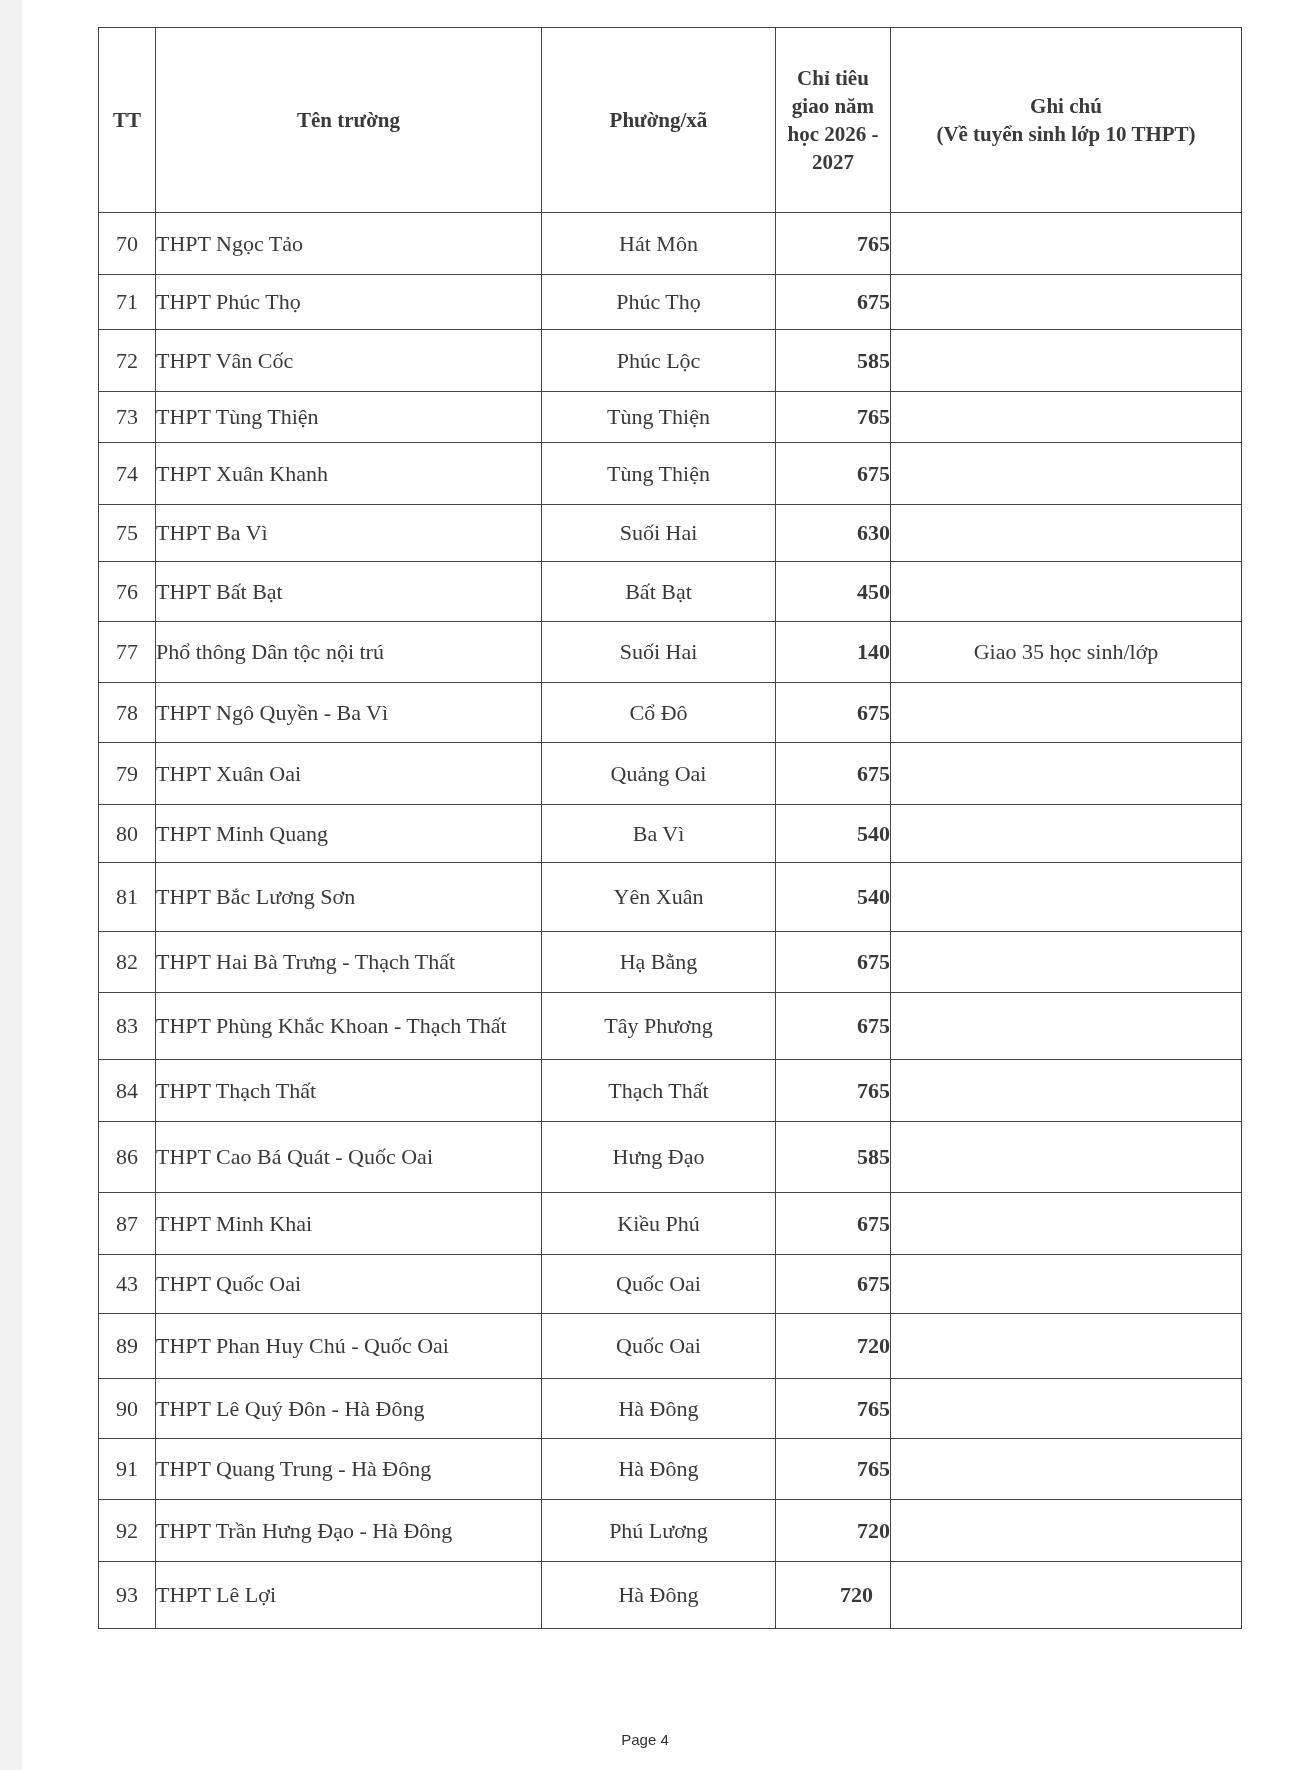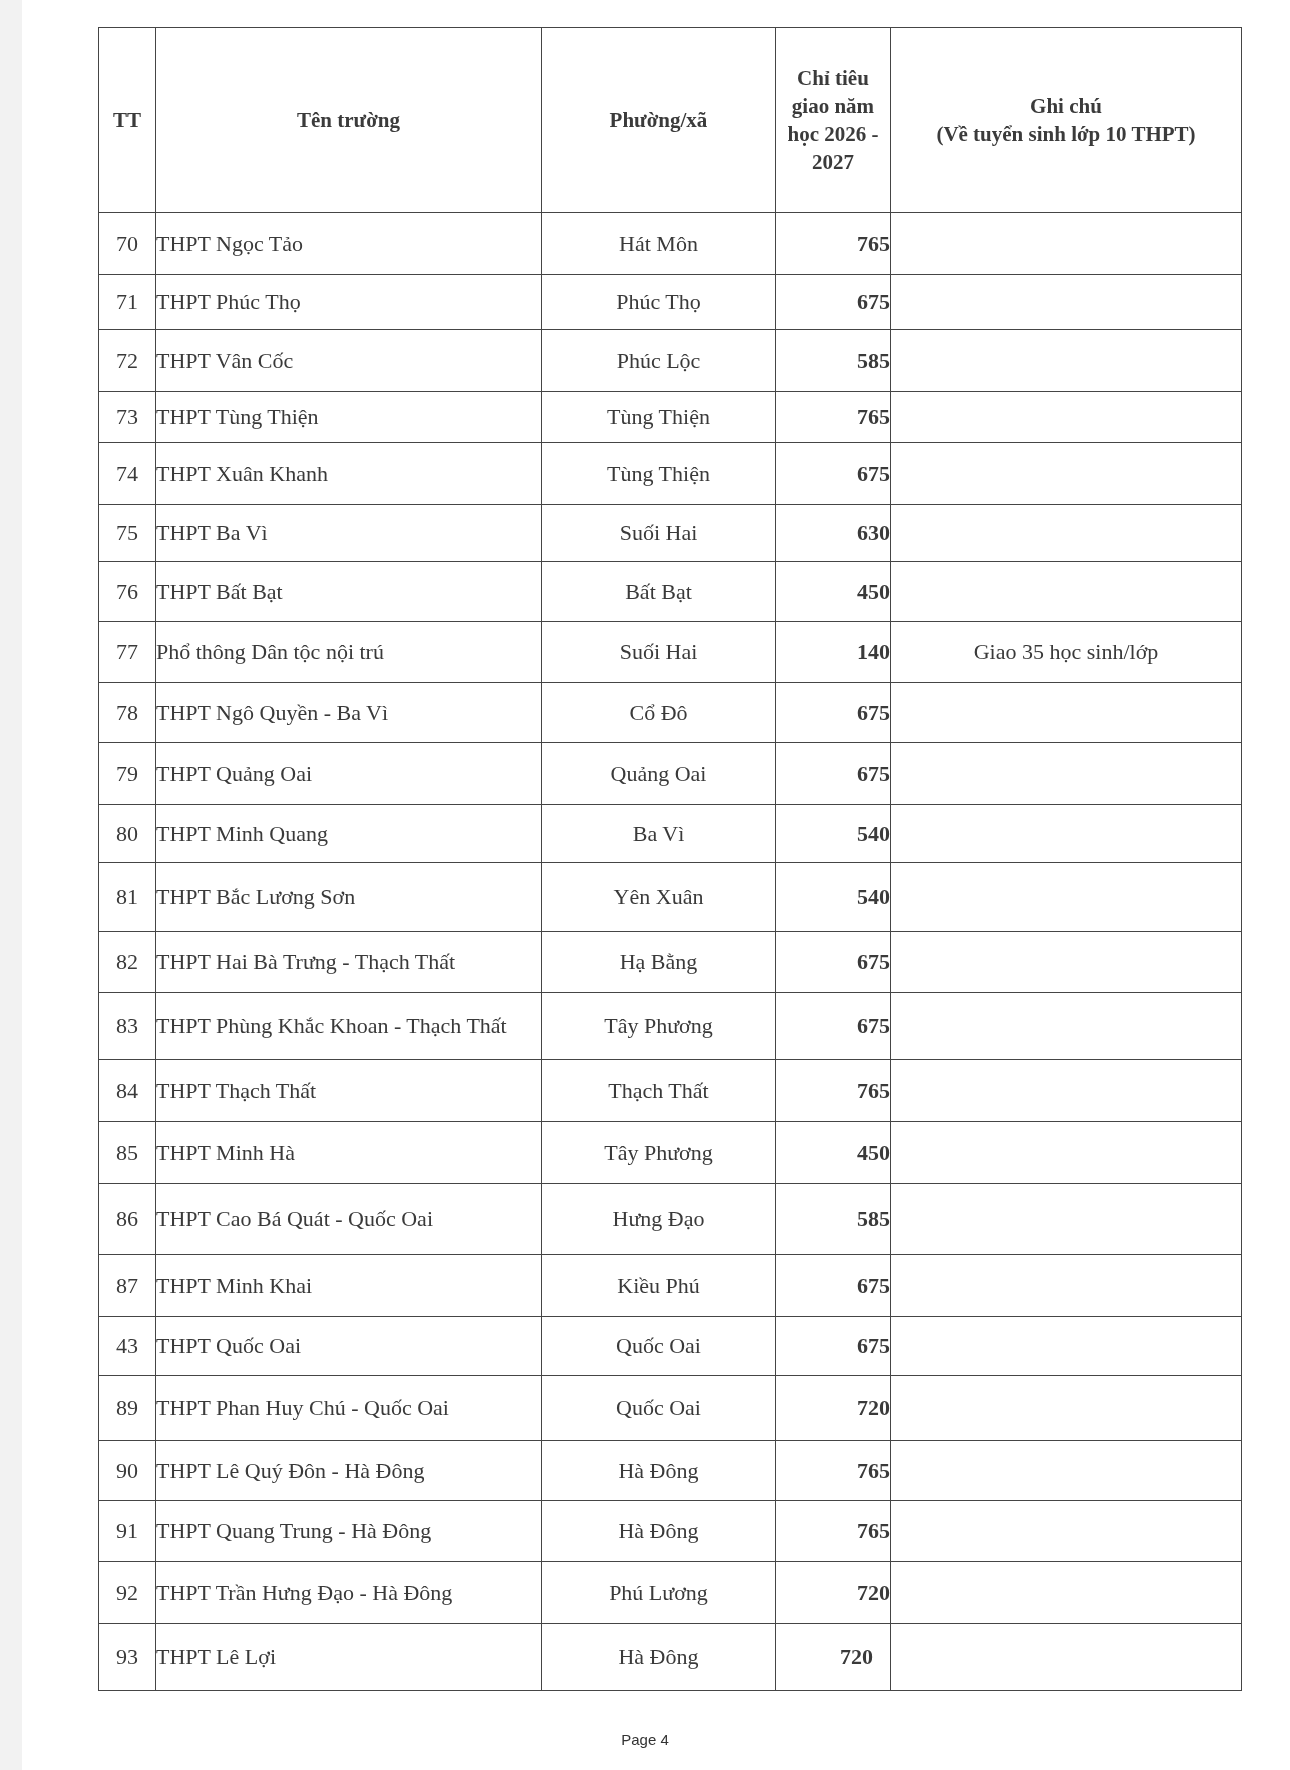--- a/index.html
+++ b/index.html
@@ -119,21 +119,21 @@
       </tr>
       <tr style="height: 60px;">
         <td class="tt">78</td>
         <td class="name">THPT Ngô Quyền - Ba Vì</td>
         <td class="ward">Cổ Đô</td>
         <td class="quota">675</td>
         <td class="note"></td>
       </tr>
       <tr style="height: 62px; padding-left: 36px;">
         <td class="tt">79</td>
-        <td class="name">THPT Quảng Oai</td>
+        <td class="name">THPT Xuân Oai</td>
         <td class="ward">Quảng Oai</td>
         <td class="quota">675</td>
         <td class="note"></td>
       </tr>
       <tr style="height: 58px;">
         <td class="tt">80</td>
         <td class="name">THPT Minh Quang</td>
         <td class="ward">Ba Vì</td>
         <td class="quota">540</td>
         <td class="note"></td>
@@ -159,27 +159,20 @@
         <td class="quota">675</td>
         <td class="note"></td>
       </tr>
       <tr style="height: 62px;">
         <td class="tt">84</td>
         <td class="name">THPT Thạch Thất</td>
         <td class="ward">Thạch Thất</td>
         <td class="quota">765</td>
         <td class="note"></td>
       </tr>
-      <tr style="height: 62px;">
-        <td class="tt">85</td>
-        <td class="name">THPT Minh Hà</td>
-        <td class="ward">Tây Phương</td>
-        <td class="quota">450</td>
-        <td class="note"></td>
-      </tr>
       <tr style="height: 71px;">
         <td class="tt">86</td>
         <td class="name">THPT Cao Bá Quát - Quốc Oai</td>
         <td class="ward">Hưng Đạo</td>
         <td class="quota">585</td>
         <td class="note"></td>
       </tr>
       <tr style="height: 62px;">
         <td class="tt">87</td>
         <td class="name">THPT Minh Khai</td>

